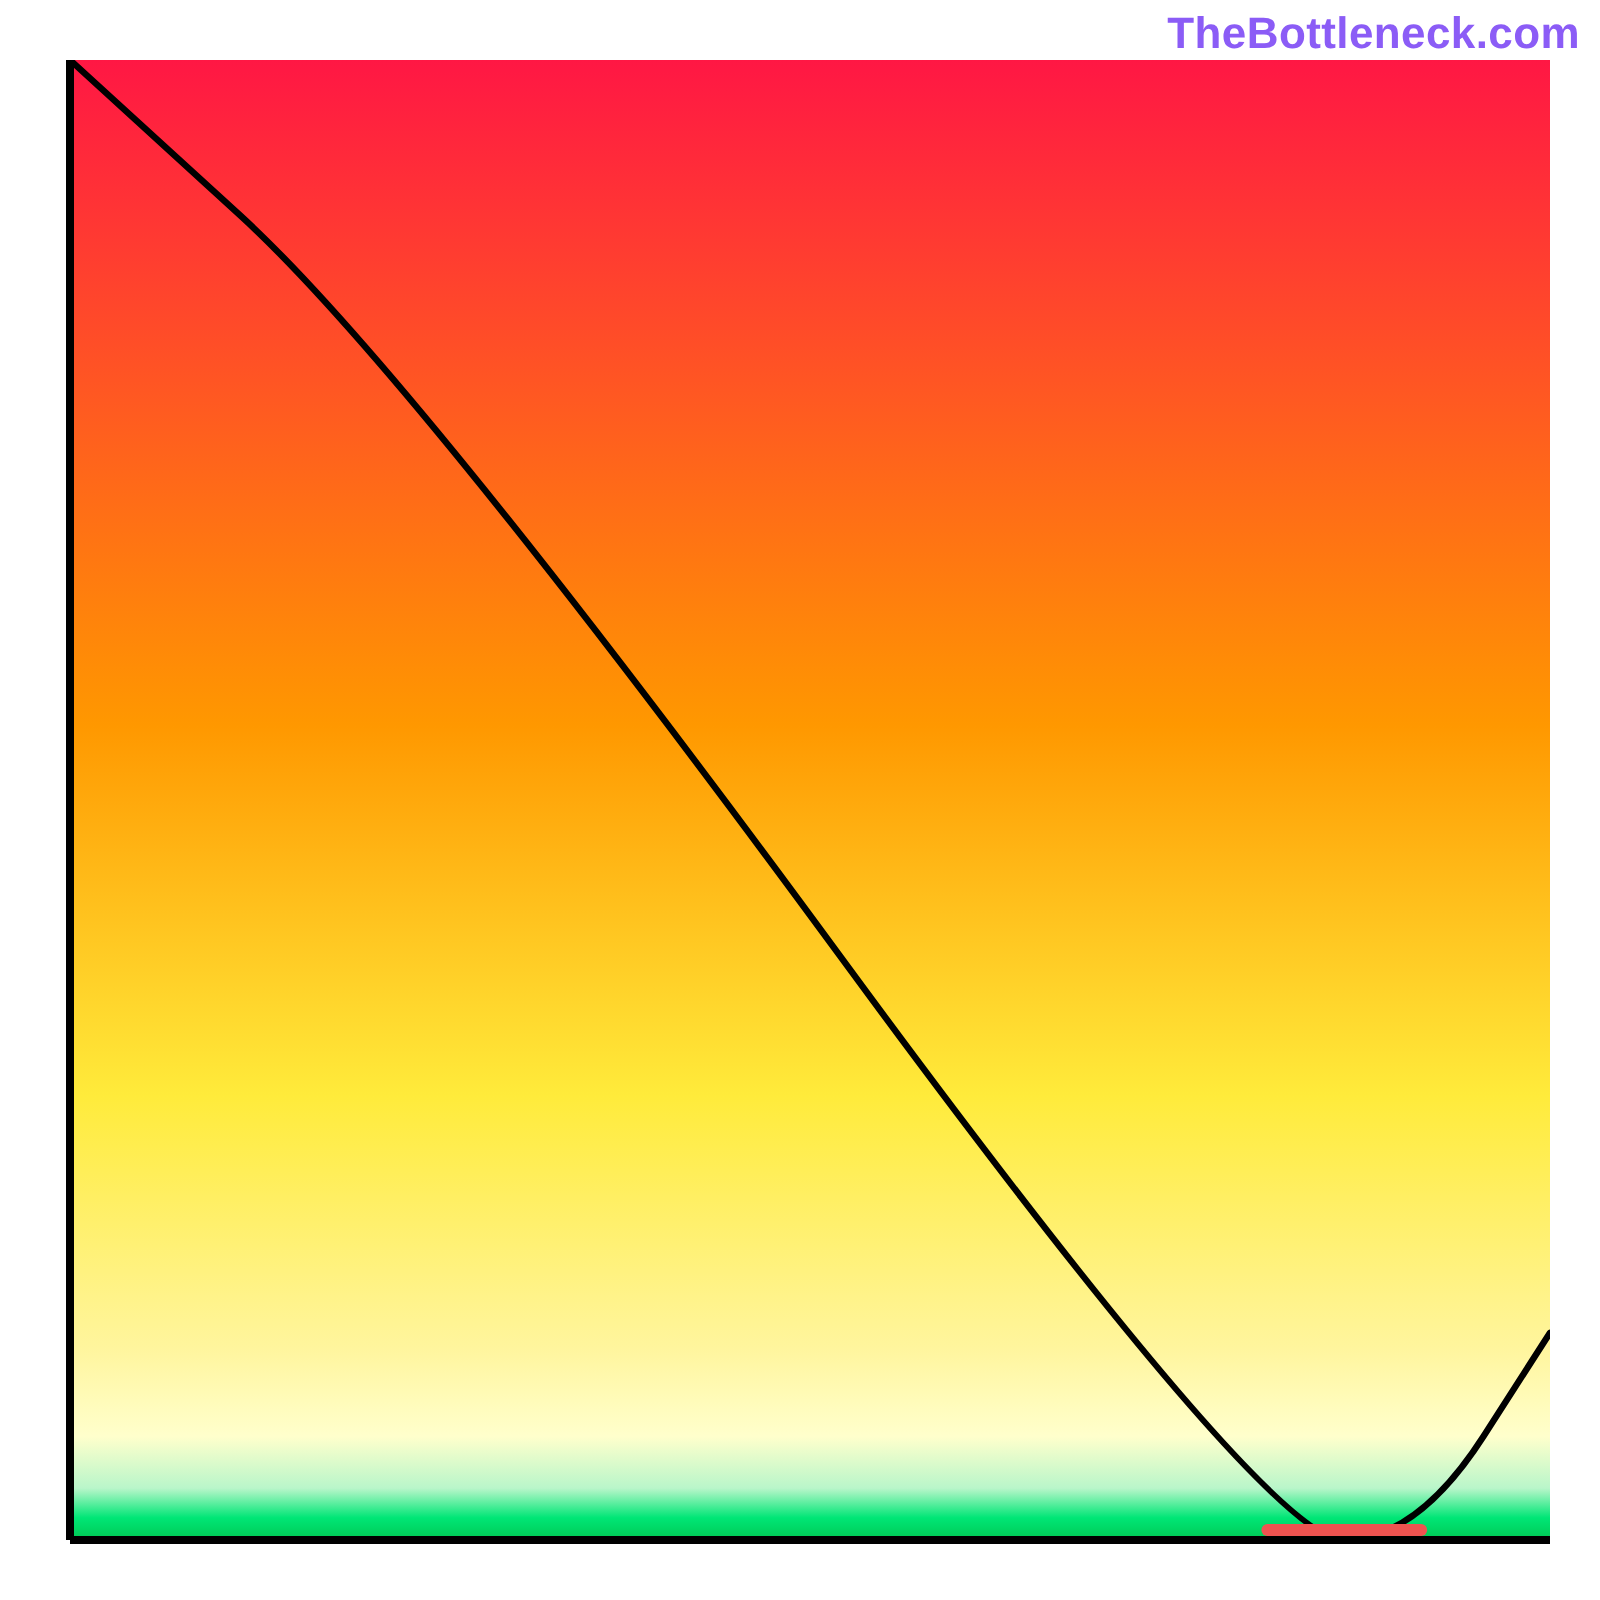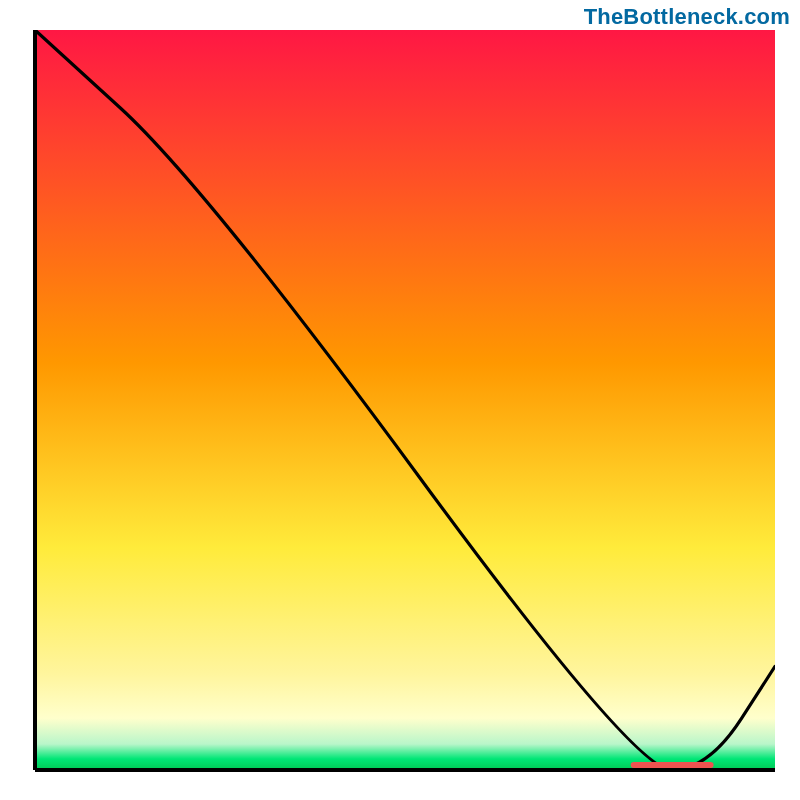--- a/index.html
+++ b/index.html
@@ -15,21 +15,21 @@
     position: relative;
     width: 800px;
     height: 800px;
   }
   .attribution {
     position: absolute;
     top: 4px;
     right: 10px;
     font-size: 22px;
     font-weight: bold;
-    color: #0369a1;
+    color: #8b5cf6;
     letter-spacing: 0.2px;
   }
   svg.chart {
     position: absolute;
     left: 0;
     top: 0;
   }
 </style>
 </head>
 <body>

